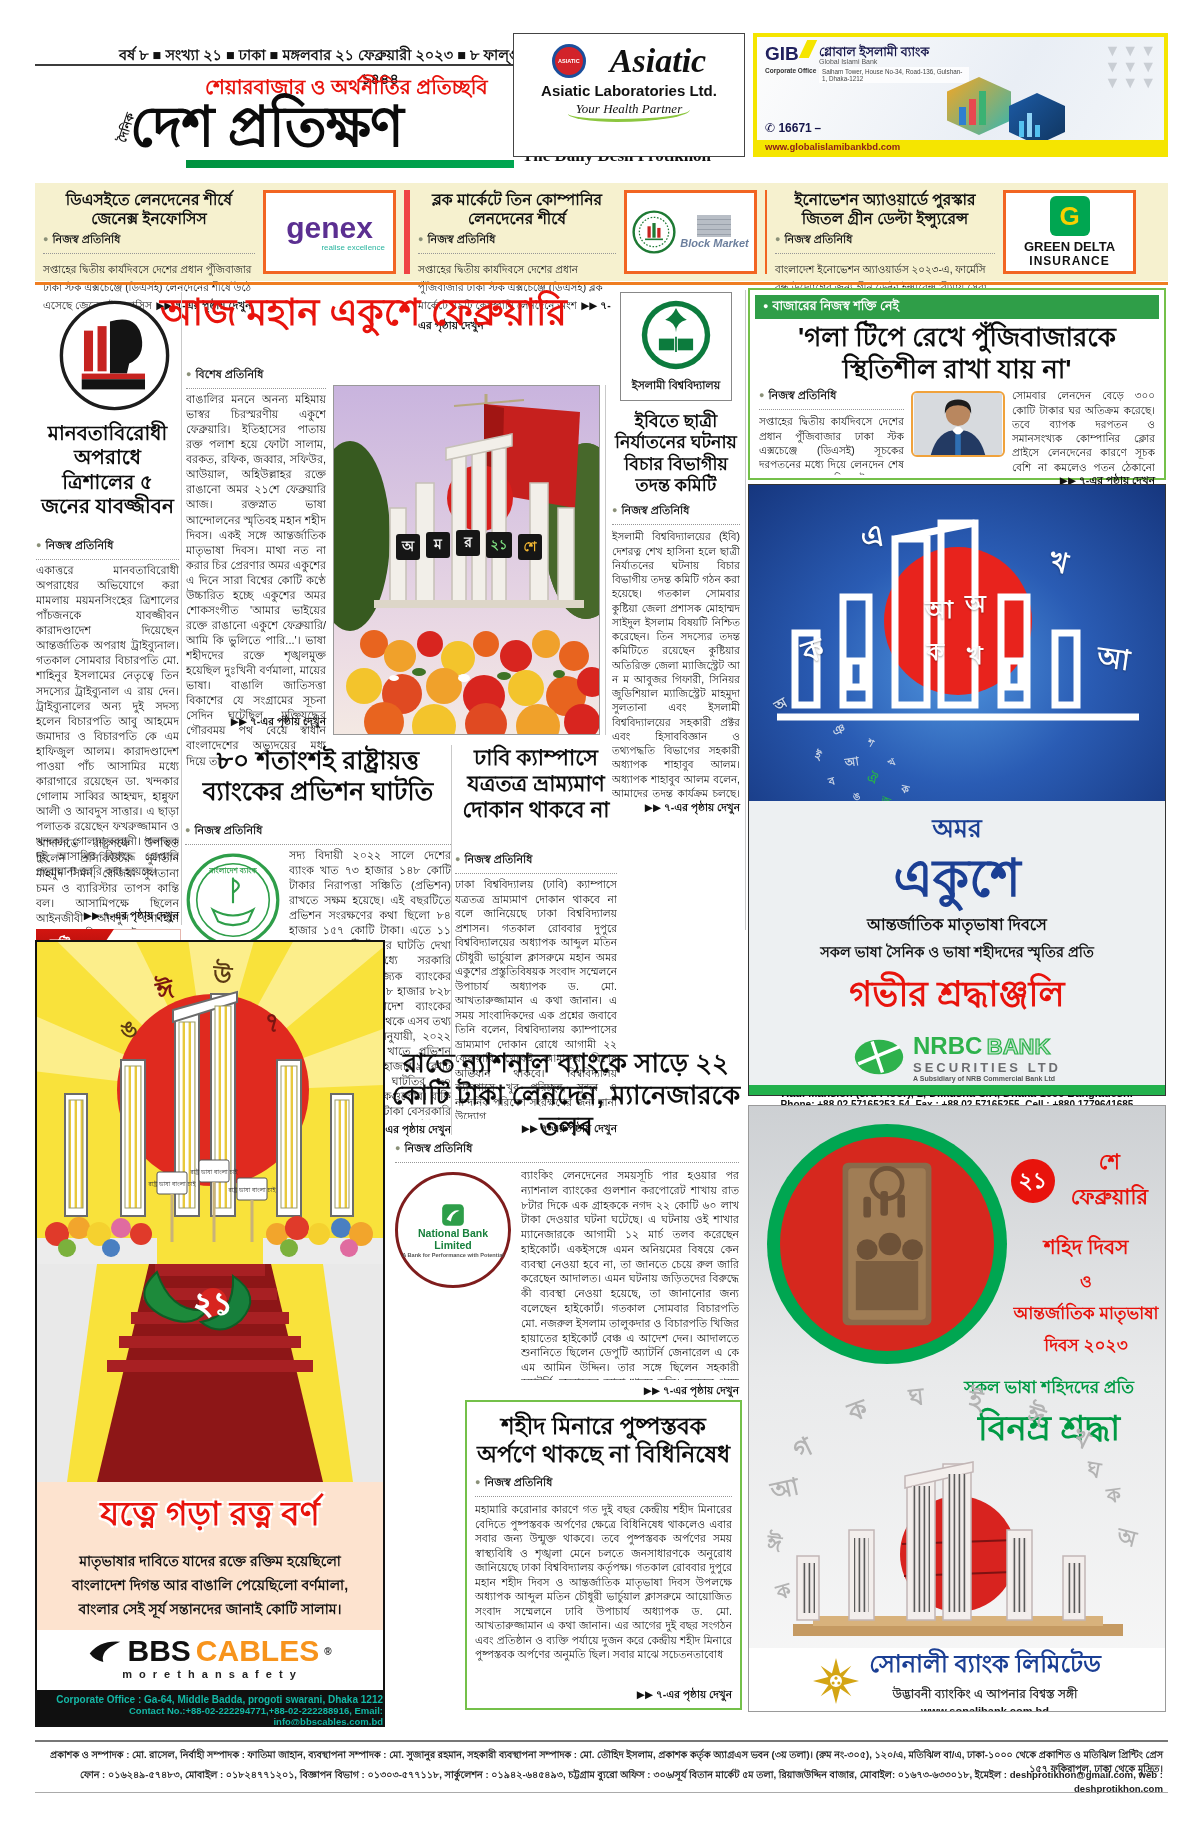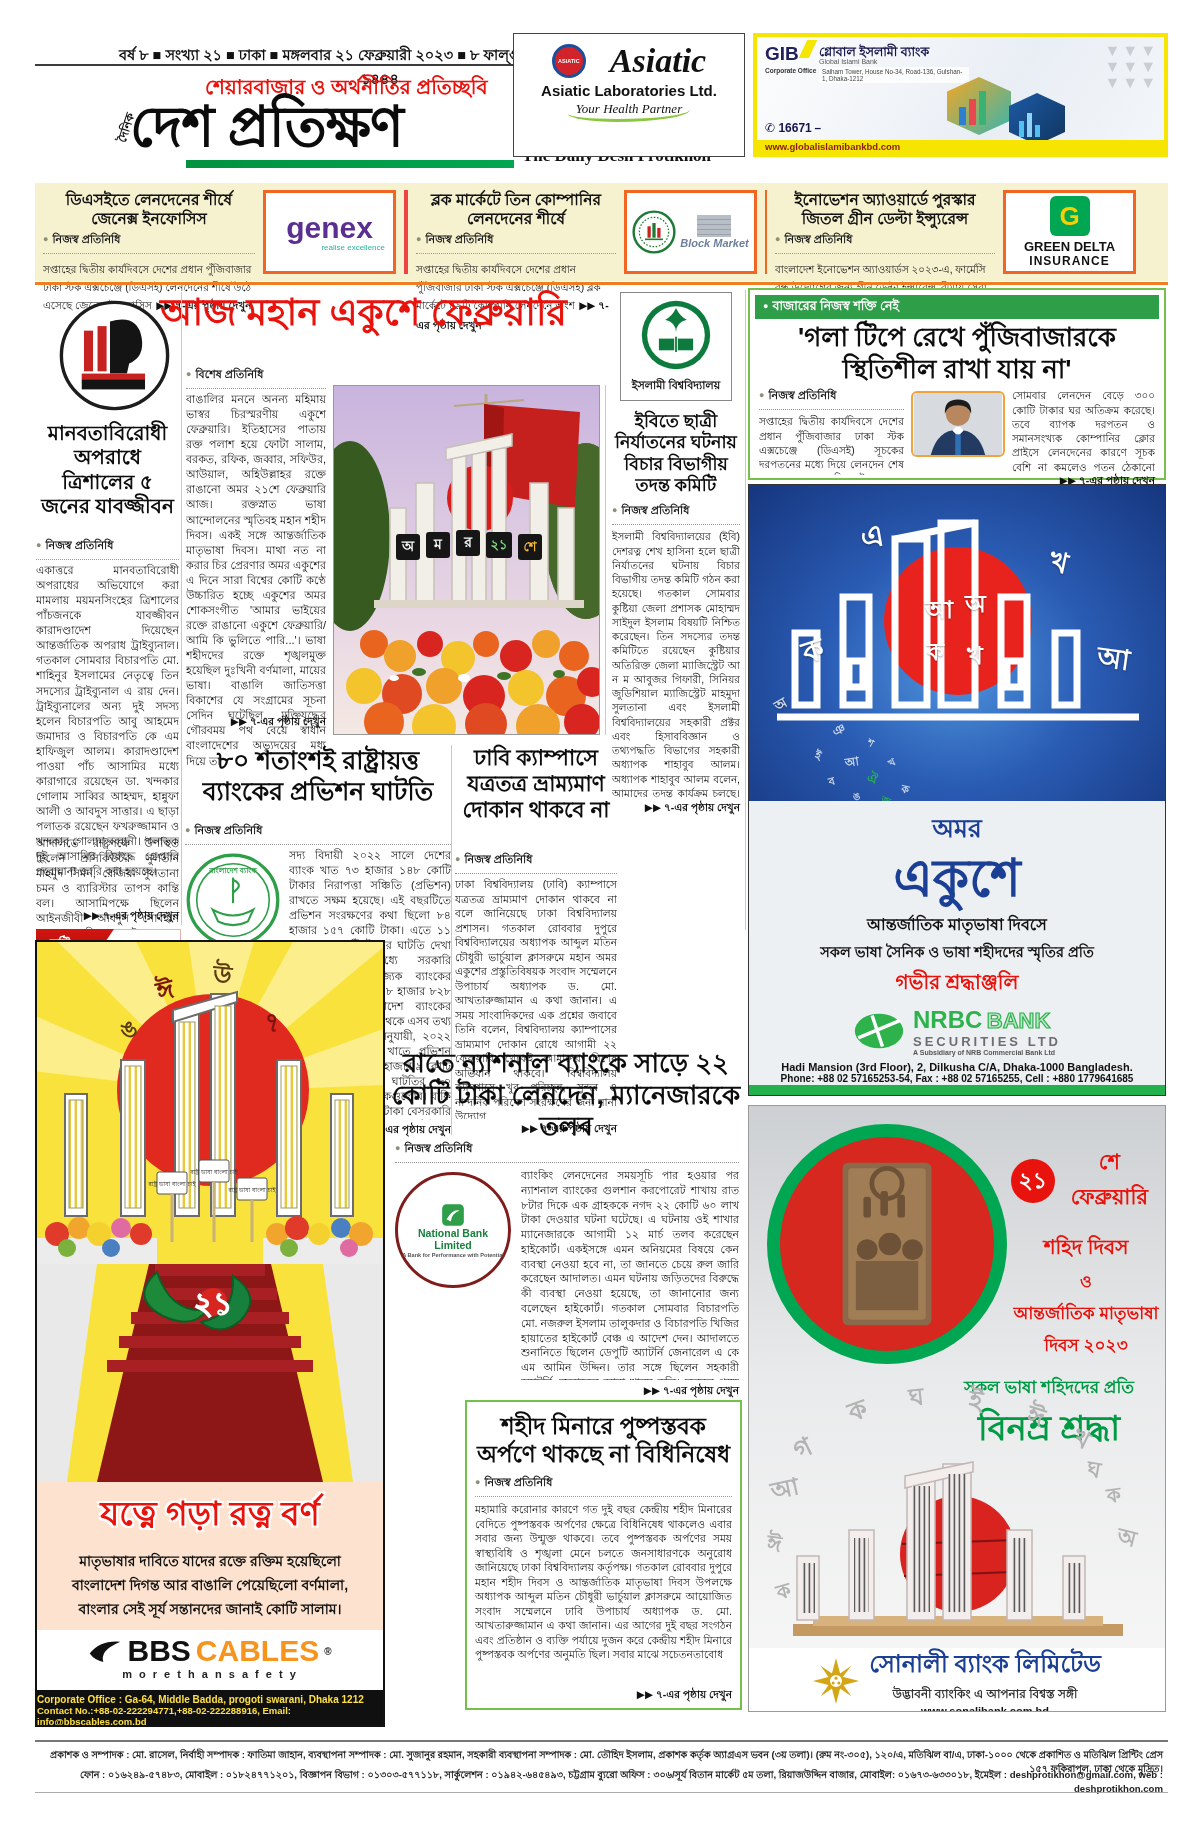--- a/index.html
+++ b/index.html
@@ -89,21 +89,21 @@
       <h3>ডিএসইতে লেনদেনের শীর্ষে জেনেক্স ইনফোসিস</h3>
       <div class="byline"><span class="bullet">●</span><span>নিজস্ব প্রতিনিধি</span></div>
       <div class="dotrule"></div>
       <span class="body-txt" style="display:inline">সপ্তাহের দ্বিতীয় কার্যদিবসে দেশের প্রধান পুঁজিবাজার ঢাকা স্টক এক্সচেঞ্জে (ডিএসই) লেনদেনের শীর্ষে উঠে এসেছে জেনেক্স ইনফোসিস</span>
       <span class="more"><span>▶▶</span> <span>৭-এর পৃষ্ঠায় দেখুন</span></span>
     </div>
     <div class="logo-box" style="width:133px;height:84px;align-self:center">
       <div style="font-size:30px;font-weight:bold;color:#5b2f91;line-height:1">genex</div>
       <div style="font-size:8px;color:#2bb5a0;align-self:flex-end;margin-right:8px">realise excellence</div>
     </div>
-    <div class="teaser" style="width:212px;border-left:4px solid #ef4444;padding-left:8px">
+    <div class="teaser" style="width:212px;border-left:6px solid #ef4444;padding-left:8px">
       <h3>ব্লক মার্কেটে তিন কোম্পানির লেনদেনের শীর্ষে</h3>
       <div class="byline"><span class="bullet">●</span><span>নিজস্ব প্রতিনিধি</span></div>
       <div class="dotrule"></div>
       <span class="body-txt" style="display:inline">সপ্তাহের দ্বিতীয় কার্যদিবসে দেশের প্রধান পুঁজিবাজার ঢাকা স্টক এক্সচেঞ্জে (ডিএসই) ব্লক মার্কেটে ৪৯টি কোম্পানি লেনদেনে অংশ</span>
       <span class="more"><span>▶▶</span> <span>৭-এর পৃষ্ঠায় দেখুন</span></span>
     </div>
     <div class="logo-box" style="width:133px;height:84px;align-self:center;flex-direction:row;gap:4px">
       <svg viewBox="0 0 54 54" width="44" height="44">
           <circle cx="27" cy="27" r="25" fill="#fff" stroke="#1e7a34" stroke-width="3"></circle>
           <circle cx="27" cy="27" r="18" fill="none" stroke="#1e7a34" stroke-width="1.5" stroke-dasharray="2 2"></circle>
@@ -314,21 +314,21 @@
       <span class="sm-letter" style="left:140px;top:270px;font-size:10px;transform:rotate(-28deg)">খ</span>
       <span class="sm-letter" style="left:152px;top:296px;font-size:11px;transform:rotate(14deg)">ক</span>
       <span class="sm-letter" style="left:104px;top:304px;font-size:10px;transform:rotate(-6deg)">ঙ</span>
       <span class="sm-letter" style="left:132px;top:308px;font-size:10px;color:#27ae4f;transform:rotate(22deg)">জ</span>
     </div>
     <div style="position:relative;height:286px;text-align:center">
       <div class="blue" style="font-size:25px;font-weight:900;padding-top:8px">অমর</div>
       <div class="blue" style="font-size:52px;font-weight:900;line-height:1">একুশে</div>
       <div style="font-size:16px;font-weight:900;margin-top:8px">আন্তর্জাতিক মাতৃভাষা দিবসে</div>
       <div style="font-size:14.5px;font-weight:bold;margin-top:2px">সকল ভাষা সৈনিক ও ভাষা শহীদদের স্মৃতির প্রতি</div>
-      <div class="red" style="font-size:20px;font-weight:900;margin-top:2px">গভীর শ্রদ্ধাঞ্জলি</div>
+      <div class="red" style="font-size:35px;font-weight:900;margin-top:2px">গভীর শ্রদ্ধাঞ্জলি</div>
       <div style="display:flex;align-items:center;justify-content:center;gap:8px;margin-top:6px">
         <svg viewBox="0 0 60 44" width="52" height="38">
             <ellipse cx="30" cy="22" rx="28" ry="20" fill="#2eb24c"></ellipse>
             <line x1="6" y1="30" x2="54" y2="10" stroke="#fff" stroke-width="4"></line>
             <line x1="22" y1="4" x2="34" y2="40" stroke="#fff" stroke-width="4"></line>
           </svg>
         <div style="text-align:left">
           <div><span style="font-size:24px;font-weight:900;color:#2eb24c">NRBC</span> <span style="font-size:22px;font-weight:900;color:#bfe6cb;-webkit-text-stroke:1.2px #2eb24c">BANK</span></div>
           <div style="font-size:13px;font-weight:900;color:#6d6e71;letter-spacing:3px">SECURITIES LTD</div>
           <div style="font-size:7px;font-weight:bold;color:#555">A Subsidiary of NRB Commercial Bank Ltd</div>
@@ -466,21 +466,21 @@
       <div style="display:flex;align-items:center;justify-content:center;gap:5px;padding-top:4px">
         <svg viewBox="0 0 40 30" width="34" height="26">
             <path d="M2 18 Q14 2 38 4 Q24 10 20 16 Q16 22 18 28 Q8 26 2 18z" fill="#111"></path>
           </svg>
         <span style="font-size:30px;font-weight:900;color:#111">BBS</span>
         <span style="font-size:30px;font-weight:900;color:#f7941d">CABLES</span>
         <span style="font-size:10px;font-weight:bold;vertical-align:top">®</span>
       </div>
       <div style="font-size:11px;font-weight:bold;letter-spacing:2px;color:#222">m o r e   t h a n   s a f e t y</div>
     </div>
-    <div style="position:absolute;left:0;top:748px;width:100%;height:39px;background:#101010;color:#fde047;text-align:left;padding-top:4px">
+    <div style="position:absolute;left:0;top:748px;width:100%;height:39px;background:#101010;color:#14b8a6;text-align:right;padding-top:4px">
       <div style="font-size:10px;font-weight:bold">Corporate Office : Ga-64, Middle Badda, progoti swarani, Dhaka 1212</div>
       <div style="font-size:9.5px;font-weight:bold">Contact No.:+88-02-222294771,+88-02-222288916, Email: info@bbscables.com.bd</div>
     </div>
   </div>
 
   <div class="abs hl c" style="left:390px;top:1048px;width:352px;font-size:26px">রাতে ন্যাশনাল ব্যাংকে সাড়ে ২২ কোটি টাকা লেনদেন, ম্যানেজারকে তলব</div>
   <div class="abs" style="left:395px;top:1140px;width:344px">
     <div class="byline"><span class="bullet">●</span><span>নিজস্ব প্রতিনিধি</span></div>
     <div class="dotrule"></div>
   </div>

